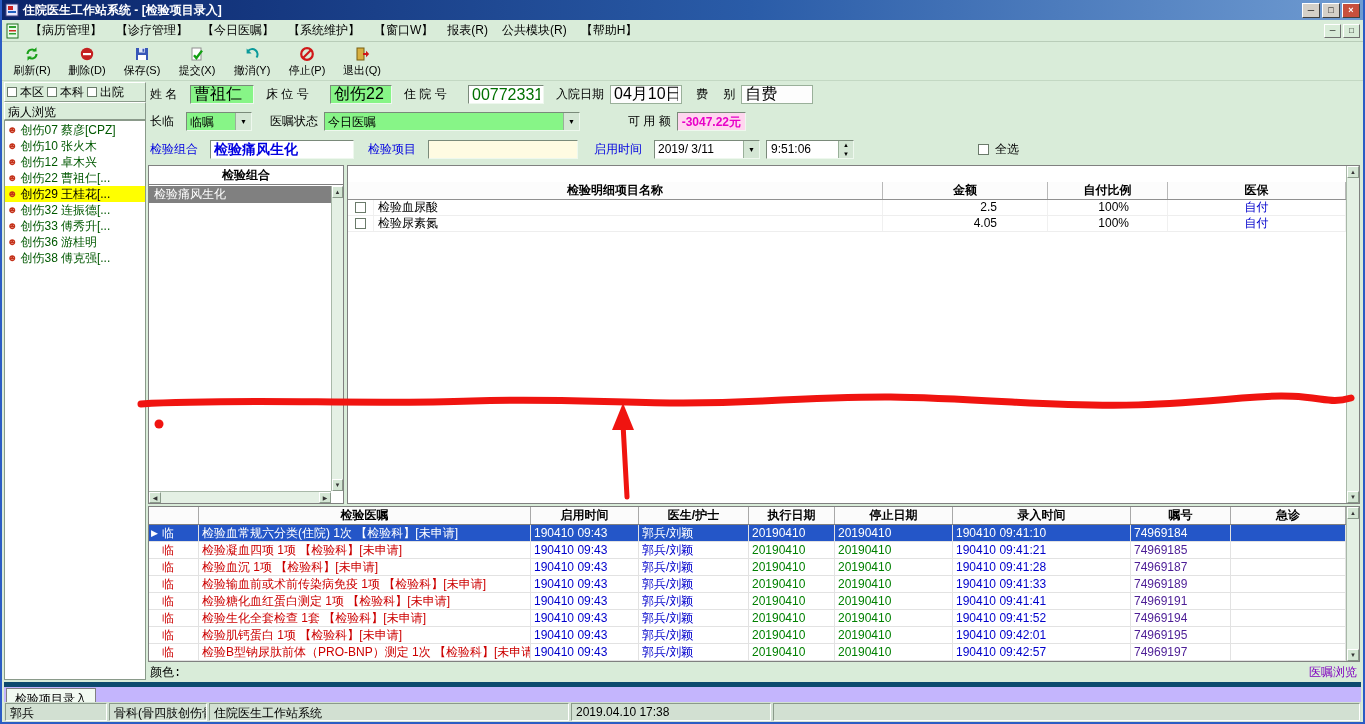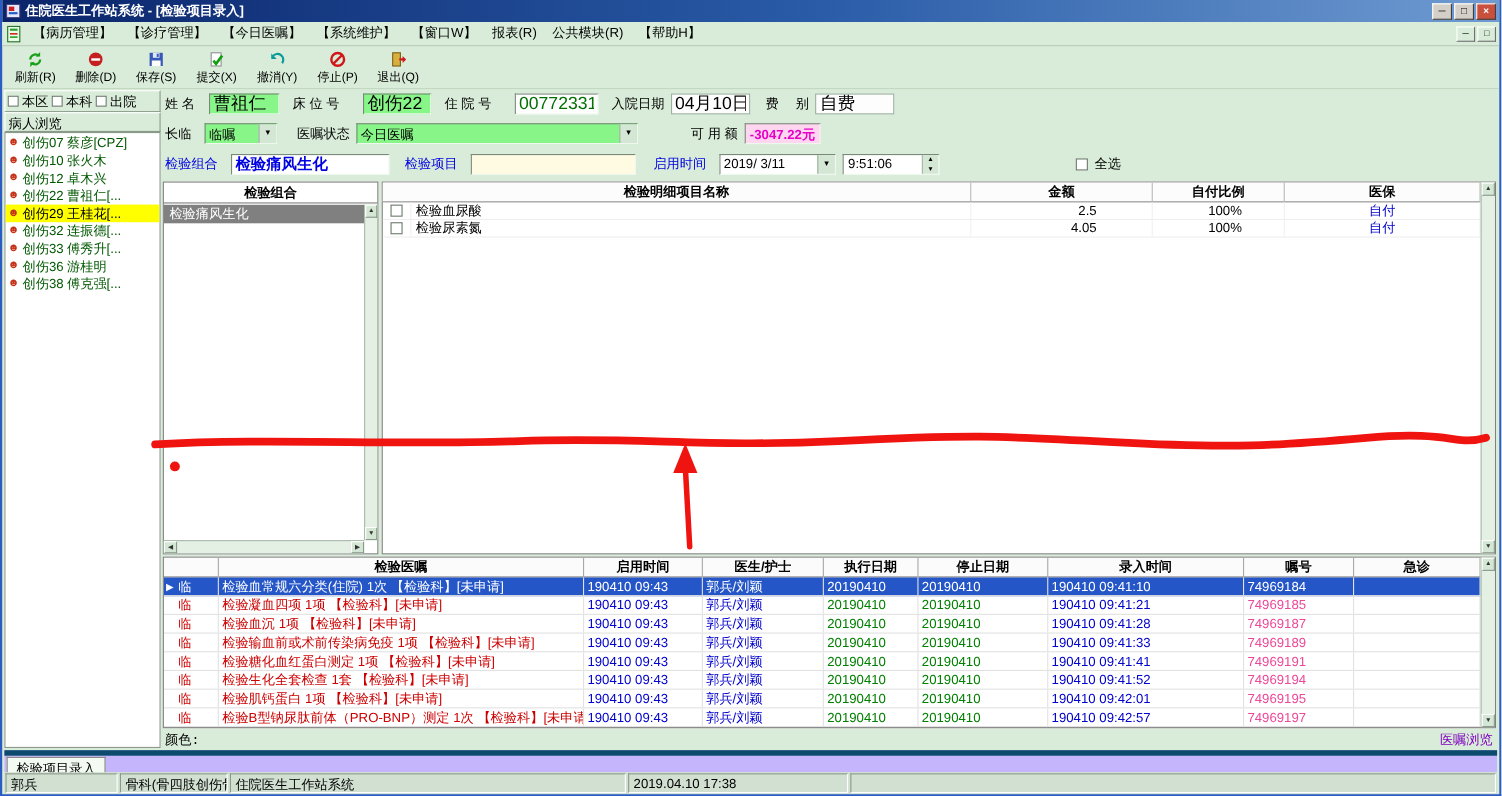--- a/index.html
+++ b/index.html
@@ -80,21 +80,21 @@
     font-size:6px; line-height:10px; text-align:center; color:#333; }
   .strack { flex:1; }
   .hscroll { position:absolute; left:0; right:12px; bottom:0; height:12px; background:#e4f0e4; border-top:1px solid #a8b8a8;
     display:flex; }
   .hscroll .sbtn { width:12px; height:100%; }
   .hscroll .strack { flex:1; }
 
   
   .detail-panel { position:absolute; left:345px; top:165px; right:3px; height:339px; background:#fff; border:1px solid #808080; }
   .d-inner { position:absolute; top:0; left:0; right:13px; bottom:0; }
-  .d-head { display:flex; height:18px; font-weight:bold; border-bottom:1px solid #909090; background:#fcfcfc; }
+  .d-head { display:flex; height:18px; font-weight:bold; border-bottom:1px solid #909090; background:#fcfcfc;margin-top:16px; }
   .d-head div { border-right:1px solid #b8b8b8; text-align:center; line-height:17px; }
   .d-row { display:flex; height:16px; line-height:15px; border-bottom:1px solid #eeeeee; }
   .d-row div { border-right:1px solid #f0f0f0; }
   .dc-check { width:26px; display:flex; align-items:center; justify-content:center; }
   .dc-name { flex:1; padding:0 4px; }
   .dc-amt { width:165px; text-align:right; padding-right:50px; }
   .dc-ratio { width:120px; text-align:right; padding-right:38px; }
   .dc-ins { width:178px; text-align:center; color:#0000cc; }
   .d-head .dc-name-h { flex:1; } .d-head .dc-amt { padding-right:0; text-align:center; }
   .d-head .dc-ratio { padding-right:0; text-align:center; } .d-head .dc-ins { color:#000; }
@@ -109,21 +109,21 @@
   .o-row .oc { border-right:1px solid #e2e2e2; white-space:nowrap; overflow:hidden; }
   .oc { padding:0 3px; }
   .c0 { width:50px; display:flex; align-items:center; gap:2px; padding-left:2px; }
   .c-order { width:332px; } .c-start { width:108px; } .c-staff { width:110px; }
   .c-exec { width:86px; } .c-stop { width:118px; } .c-entry { width:178px; }
   .c-no { width:100px; } .c-em { flex:1; }
   .o-row .otype { color:#cc0000; }
   .o-row .c-order { color:#cc0000; }
   .o-row .c-start, .o-row .c-staff, .o-row .c-entry { color:#0000cc; }
   .o-row .c-exec, .o-row .c-stop { color:#008000; }
-  .o-row .c-no { color:#ec4899; }
+  .o-row .c-no { color:#4c1d95; }
   .ind { visibility:hidden; font-size:9px; width:9px; color:#fff; }
   .o-row.selected { background:#2456c8; }
   .o-row.selected .oc, .o-row.selected .otype, .o-row.selected .c-order, .o-row.selected .c-start,
   .o-row.selected .c-staff, .o-row.selected .c-exec, .o-row.selected .c-stop,
   .o-row.selected .c-entry, .o-row.selected .c-no { color:#ffffff; }
   .o-row.selected .ind { visibility:visible; }
   .orders-panel .vscroll { width:13px; }
 
   
   .legend { position:absolute; left:148px; right:6px; top:663px; height:18px; display:flex; align-items:center;font-family:Liberation Mono, monospace; }

